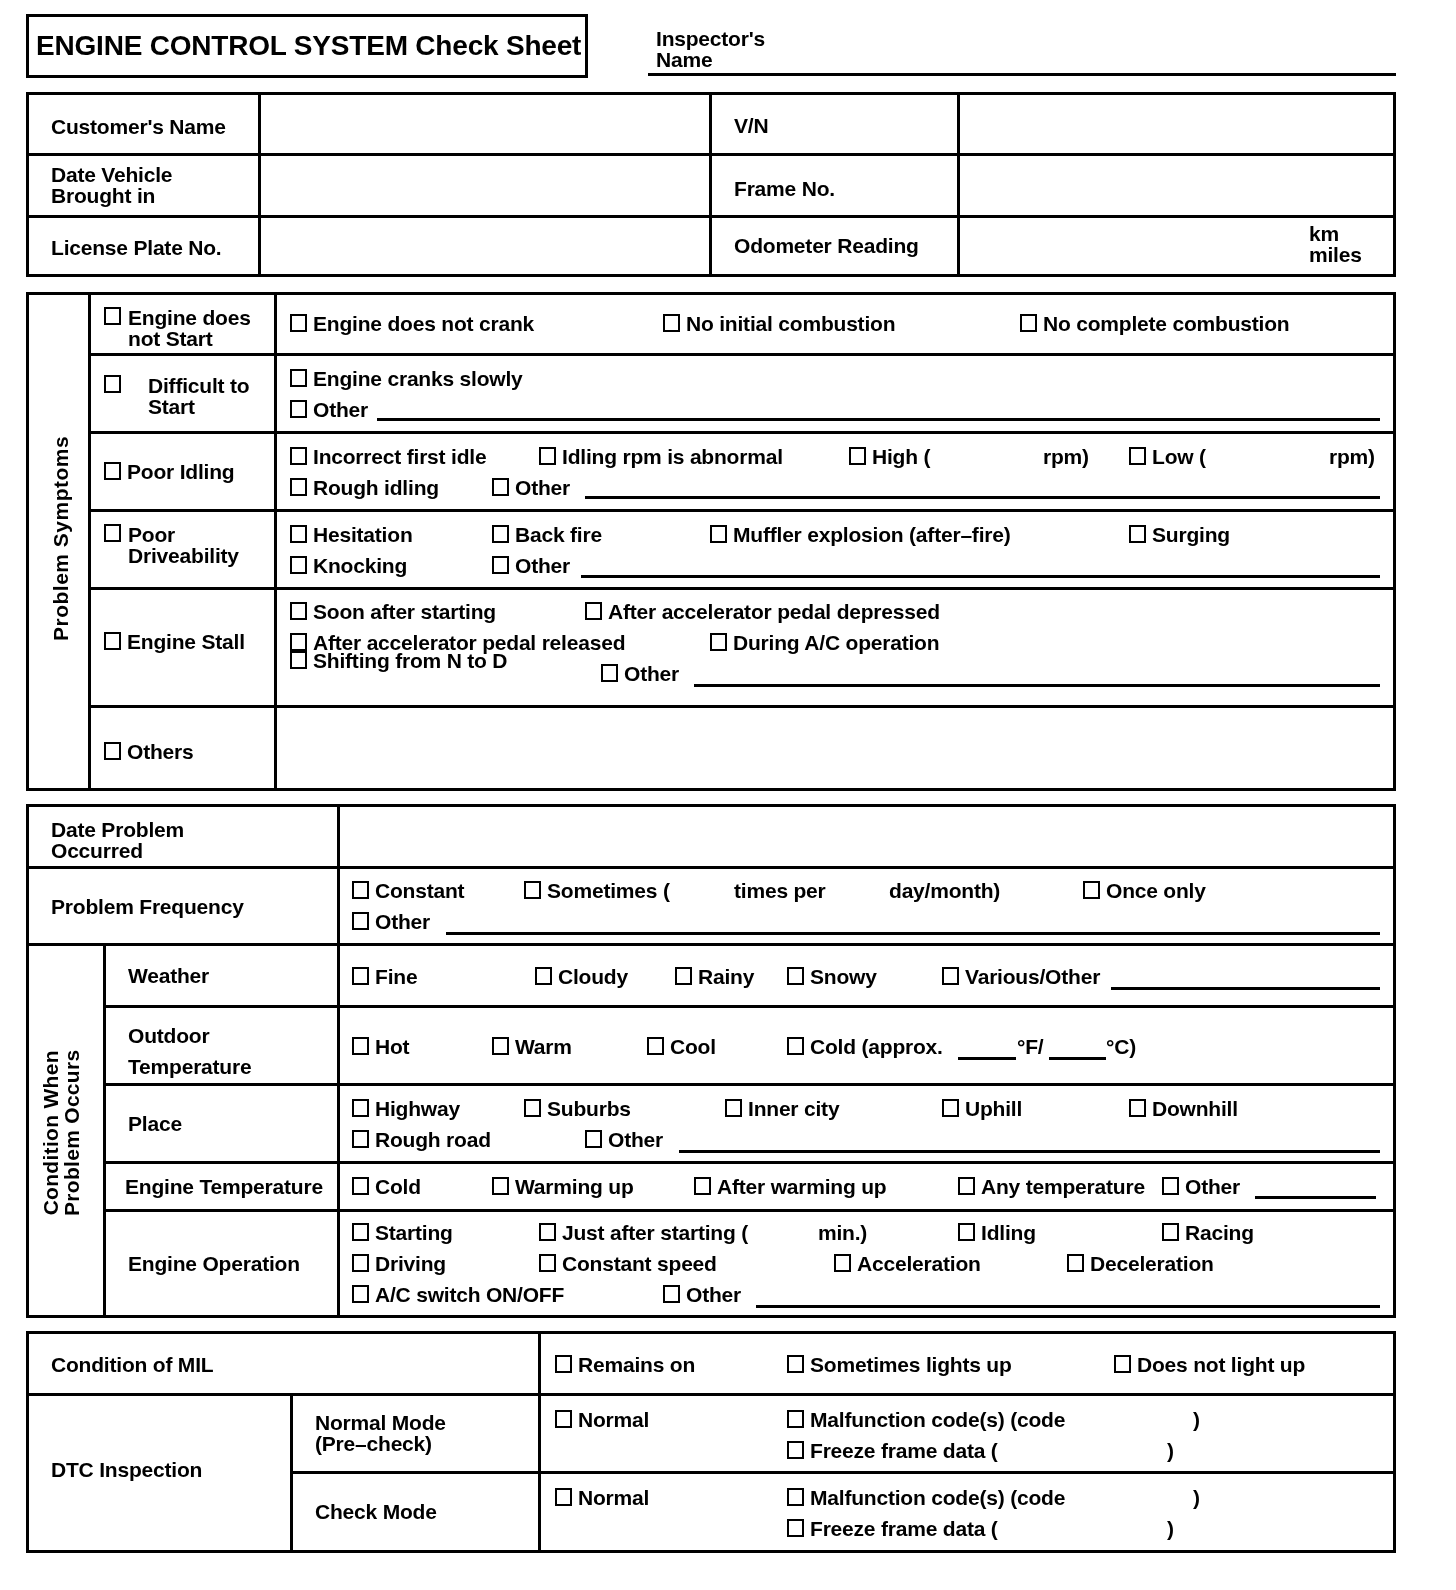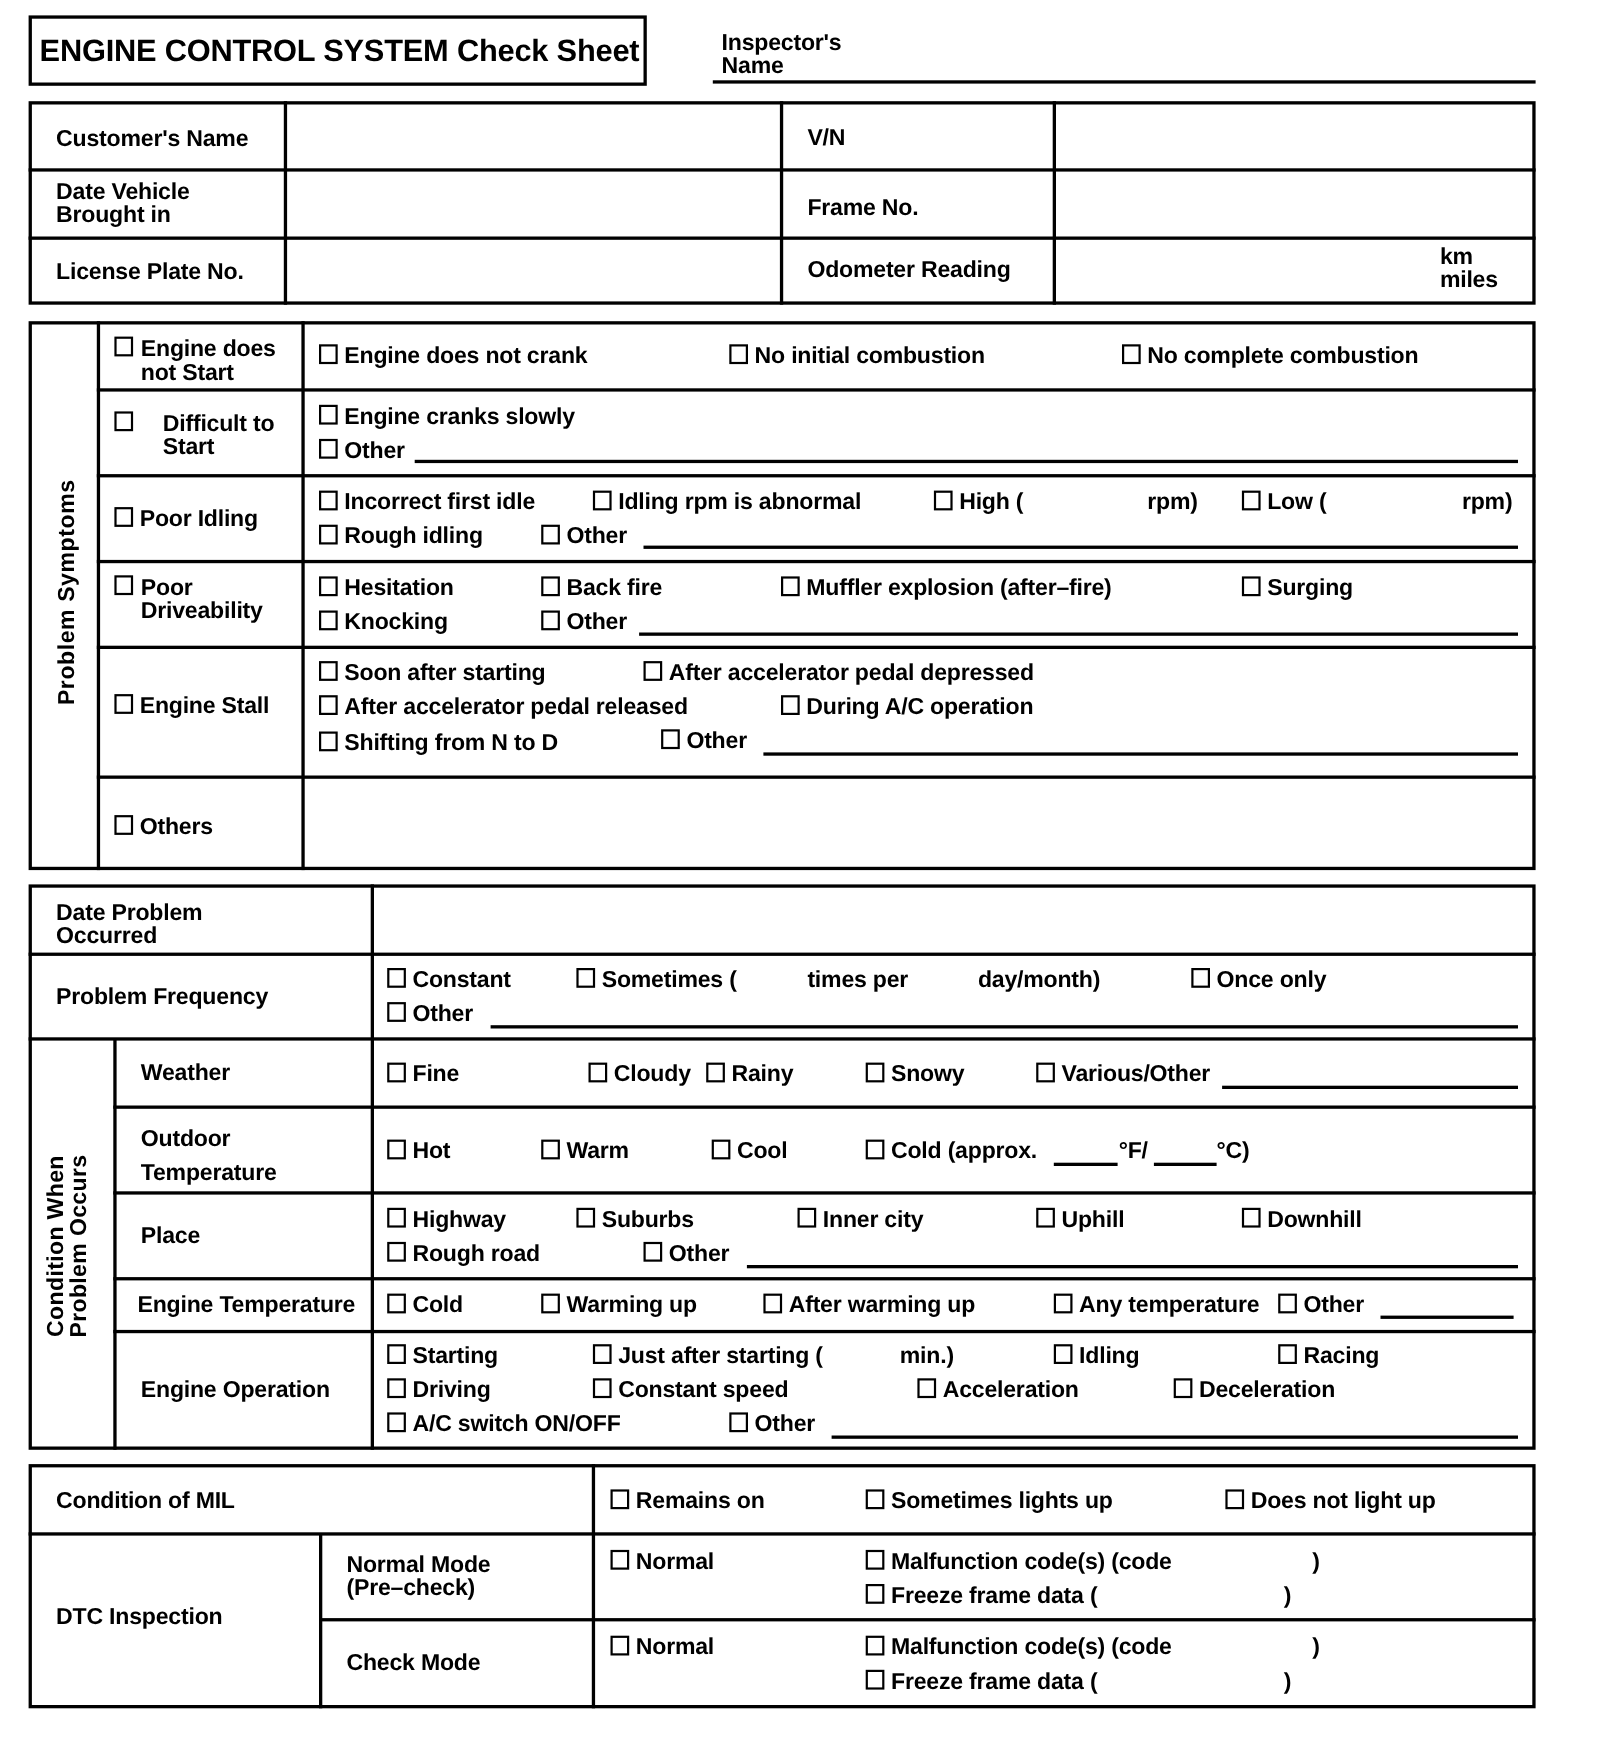--- a/index.html
+++ b/index.html
@@ -103,21 +103,21 @@
 <div class="cb" style="left:290px;top:555px;"><span class="sq"></span><span>Knocking</span></div>
 <div class="cb" style="left:492px;top:555px;"><span class="sq"></span><span>Other</span></div>
 <div class="ul" style="left:581px;top:575px;width:799px;"></div>
 <input class="field" style="left: 584px; top: 553px; width: 794px; height: 20px;">
 
 <div class="cb" style="left:104px;top:631px;"><span class="sq"></span><span>Engine Stall</span></div>
 <div class="cb" style="left:290px;top:601px;"><span class="sq"></span><span>Soon after starting</span></div>
 <div class="cb" style="left:585px;top:601px;"><span class="sq"></span><span>After accelerator pedal depressed</span></div>
 <div class="cb" style="left:290px;top:632px;"><span class="sq"></span><span>After accelerator pedal released</span></div>
 <div class="cb" style="left:710px;top:632px;"><span class="sq"></span><span>During A/C operation</span></div>
-<div class="cb" style="left:290px;top:665px;"><span class="sq"></span><span>Shifting from N to D</span></div>
+<div class="cb" style="left:290px;top:650px;"><span class="sq"></span><span>Shifting from N to D</span></div>
 <div class="cb" style="left:601px;top:663px;"><span class="sq"></span><span>Other</span></div>
 <div class="ul" style="left:694px;top:684px;width:686px;"></div>
 <input class="field" style="left: 697px; top: 662px; width: 681px; height: 20px;">
 
 <div class="cb" style="left:104px;top:741px;"><span class="sq"></span><span>Others</span></div>
 <textarea class="field" style="left: 282px; top: 711px; width: 1108px; height: 74px; resize: none;"></textarea>
 
 <div class="box" style="left:26px;top:804px;width:1370px;height:514px;"></div>
 <div class="vl" style="left:337px;top:804px;height:514px;"></div>
 <div class="vl" style="left:103px;top:945px;height:373px;"></div>
@@ -143,21 +143,21 @@
 <div class="cb" style="left:352px;top:911px;"><span class="sq"></span><span>Other</span></div>
 <div class="ul" style="left:446px;top:932px;width:934px;"></div>
 <input class="field" style="left: 449px; top: 910px; width: 929px; height: 20px;">
 
 <div class="vert" style="left:40px;top:1216px;line-height:21px;letter-spacing:0.3px;">Condition When
 Problem Occurs</div>
 
 <div class="t" style="left:128px;top:965px;">Weather</div>
 <div class="cb" style="left:352px;top:966px;"><span class="sq"></span><span>Fine</span></div>
 <div class="cb" style="left:492px;top:966px;margin-left:43px;"><span class="sq"></span><span>Cloudy</span></div>
-<div class="cb" style="left:614px;top:966px;padding-left:28px;"><span class="sq"></span><span>Rainy</span></div>
+<div class="cb" style="left:647px;top:966px;padding-left:28px;"><span class="sq"></span><span>Rainy</span></div>
 <div class="cb" style="left:787px;top:966px;"><span class="sq"></span><span>Snowy</span></div>
 <div class="cb" style="left:942px;top:966px;"><span class="sq"></span><span>Various/Other</span></div>
 <div class="ul" style="left:1111px;top:987px;width:269px;"></div>
 <input class="field" style="left: 1114px; top: 965px; width: 264px; height: 20px;">
 
 <div class="t" style="left:128px;top:1020px;white-space:pre;line-height:31px;">Outdoor
 Temperature</div>
 <div class="cb" style="left:352px;top:1036px;"><span class="sq"></span><span>Hot</span></div>
 <div class="cb" style="left:492px;top:1036px;"><span class="sq"></span><span>Warm</span></div>
 <div class="cb" style="left:647px;top:1036px;"><span class="sq"></span><span>Cool</span></div>

